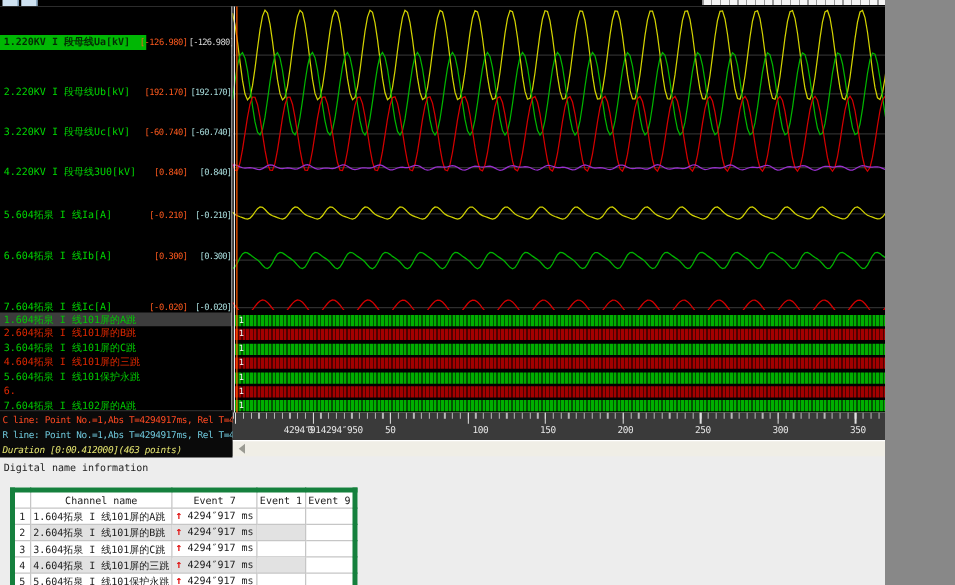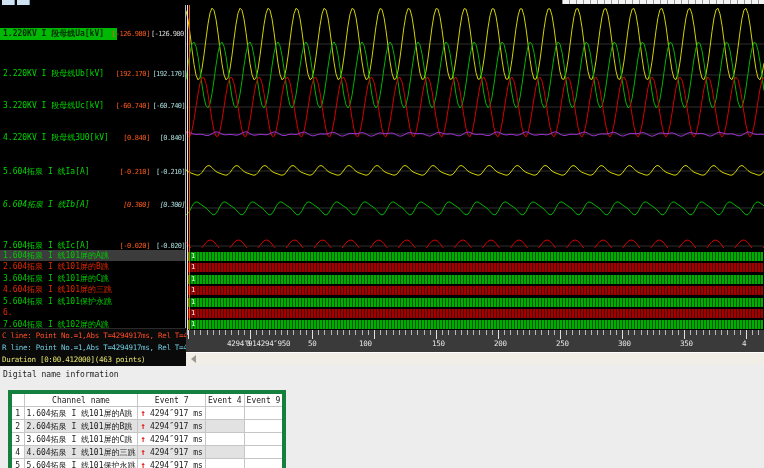--- a/index.html
+++ b/index.html
@@ -1,16 +1,16 @@
 <!DOCTYPE html>
 <html><head>
 <meta charset="utf-8">
 <style>
   html,body{margin:0;padding:0;background:#888;}
-  .screen{position:relative;width:764px;height:468px;background:#ededed;overflow:hidden;
+  .screen{position:relative;width:708px;height:468px;background:#ededed;overflow:hidden;
           font-family:"DejaVu Sans Mono",monospace;}
   .abs{position:absolute;}
   
   .top-strip{left:0;top:0;width:764px;height:5px;background:#000;}
   .mini-btn{position:absolute;top:0;width:12px;height:5px;background:#cfe2f1;border-right:1px solid #7a9ab5;}
   .top-ruler{position:absolute;top:0;left:562px;width:202px;height:4px;background:#f4f4f4;
              background-image:repeating-linear-gradient(90deg,#9a9a9a 0 1px,transparent 1px 7px);}
   
   .label-bg{left:0;top:5px;width:186px;height:360px;background:#000;}
   .col-divider{left:185px;top:5px;width:1px;height:347px;background:#b8b8b8;}
@@ -87,21 +87,21 @@
       <div class="abs an-row" style="top: 132px;">
         <span class="an-name">4.220KV I 段母线3U0[kV]</span>
         <span class="an-v1">[0.840]</span>
         <span class="an-v2">[0.840]</span>
       </div>
       <div class="abs an-row" style="top: 166px;">
         <span class="an-name">5.604拓泉 I 线Ia[A]</span>
         <span class="an-v1">[-0.210]</span>
         <span class="an-v2">[-0.210]</span>
       </div>
-      <div class="abs an-row" style="top: 199px; font-style: italic;">
+      <div class="abs an-row" style="top: 199px;">
         <span class="an-name">6.604拓泉 I 线Ib[A]</span>
         <span class="an-v1">[0.300]</span>
         <span class="an-v2">[0.300]</span>
       </div>
       <div class="abs an-row" style="top: 240px;">
         <span class="an-name">7.604拓泉 I 线Ic[A]</span>
         <span class="an-v1">[-0.020]</span>
         <span class="an-v2">[-0.020]</span>
       </div>
     </div>
@@ -111,21 +111,21 @@
       <div class="abs dg-row" style="top: 273px; color: rgb(0, 204, 0);">3.604拓泉 I 线101屏的C跳</div>
       <div class="abs dg-row" style="top: 284px; color: rgb(224, 40, 0);">4.604拓泉 I 线101屏的三跳</div>
       <div class="abs dg-row" style="top: 296px; color: rgb(0, 204, 0);">5.604拓泉 I 线101保护永跳</div>
       <div class="abs dg-row" style="top: 307px; color: rgb(224, 40, 0);">6.</div>
       <div class="abs dg-row" style="top: 319px; color: rgb(0, 204, 0);">7.604拓泉 I 线102屏的A跳</div>
     </div>
 
   <div class="abs status-box">
     <div class="st-line" style="top: 2px; color: rgb(255, 74, 34);" id="st-c">C line: Point No.=1,Abs T=4294917ms,  Rel T=42949</div>
     <div class="st-line" style="top: 14px; color: rgb(111, 200, 220);" id="st-r">R line: Point No.=1,Abs T=4294917ms,  Rel T=42949</div>
-    <div class="st-line" style="top: 26px; color: rgb(230, 230, 112);" id="st-d">Duration [0:00.412000](463 points)</div>
+    <div class="st-line" style="top: 26px; color: rgb(230, 230, 112); font-style: italic;" id="st-d">Duration [0:00.412000](463 points)</div>
   </div>
 
   <div class="abs col-divider"></div>
 
   <div class="abs wave-area">
     <svg id="wave-svg" width="578" height="243">
         <line x1="0" x2="578" y1="39" y2="39" stroke="#2e2e2e" stroke-width="1"></line>
         <line x1="0" x2="578" y1="70" y2="70" stroke="#2e2e2e" stroke-width="1"></line>
         <line x1="0" x2="578" y1="102" y2="102" stroke="#2e2e2e" stroke-width="1"></line>
         <line x1="0" x2="578" y1="129" y2="129" stroke="#2e2e2e" stroke-width="1"></line>
@@ -168,21 +168,21 @@
       <div class="dbar green" style="top: 72.4px;">
         <span class="st">1</span>
       </div>
     </div>
 
   <div class="abs axis" id="time-axis">
     <div class="ruler"></div>
   <div class="ax-lbl" style="left: 1px; padding-left: 40px;">4294″914294″950</div>
       <div class="ax-lbl" style="left: 60px;">0</div>
       <div class="ax-lbl" style="left: 122px;">50</div>
-      <div class="ax-lbl" style="left: 173px;">100</div>
+      <div class="ax-lbl" style="left: 192px;">100</div>
       <div class="ax-lbl" style="left: 246px;">150</div>
       <div class="ax-lbl" style="left: 308px;">200</div>
       <div class="ax-lbl" style="left: 370px;">250</div>
       <div class="ax-lbl" style="left: 432px;">300</div>
       <div class="ax-lbl" style="left: 494px;">350</div>
       <div class="ax-lbl" style="left: 556px;">4</div>
     </div>
 
   <div class="abs hscroll">
     <div class="hs-arrow"></div>
@@ -196,21 +196,21 @@
           <col class="c-name">
           <col class="c-e1">
           <col class="c-e2">
           <col class="c-e3">
       </colgroup>
       <thead>
           <tr id="ev-head">
             <th></th>
             <th>Channel name</th>
             <th>Event 7</th>
-            <th>Event 4</th>
+            <th>Event 1</th>
             <th>Event 9</th>
           </tr>
         </thead>
       <tbody id="ev-body">
           <tr>
             <td class="num">1</td>
             <td class="shade">1.604拓泉 I 线101屏的A跳</td>
             <td class="shade e1cell"><span class="evarrow">↑</span><span>4294″917 ms</span></td>
             <td class="shade"></td>
             <td></td>

